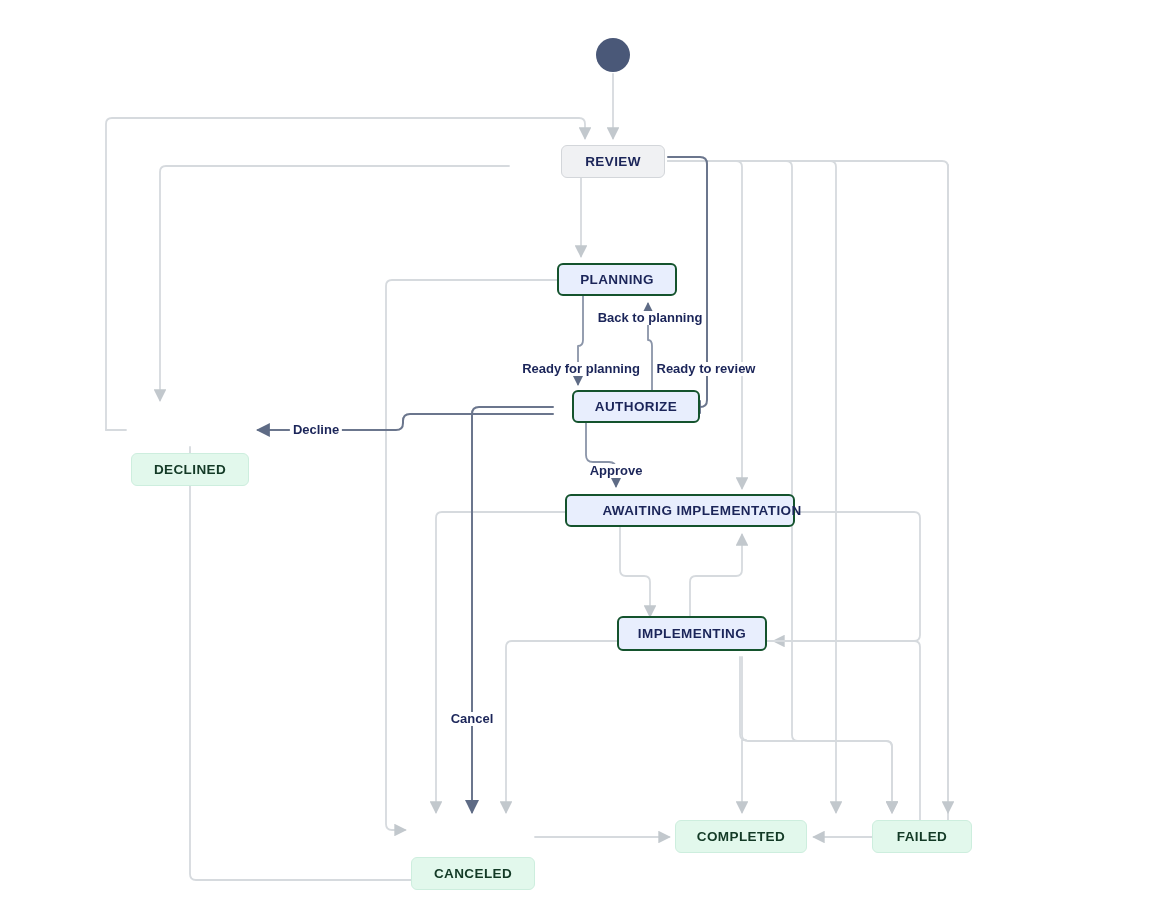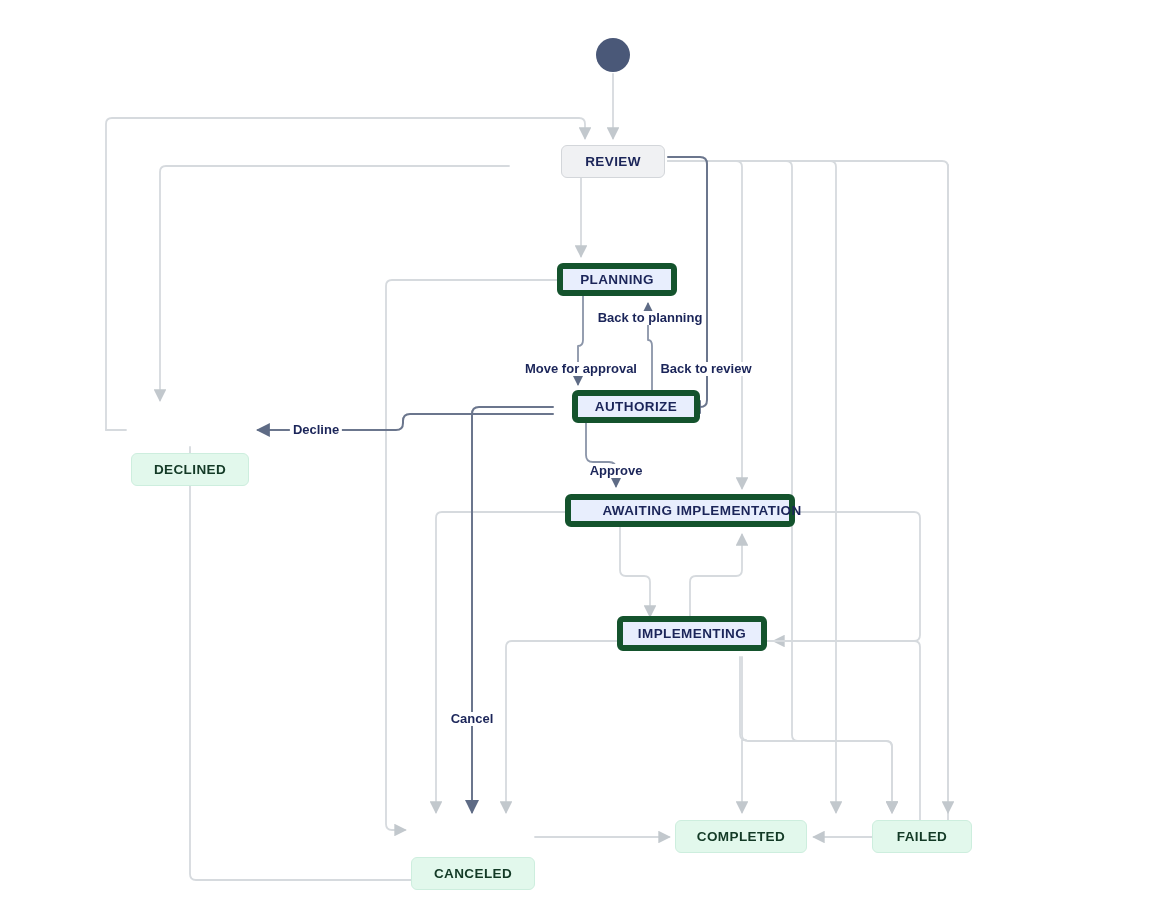--- a/index.html
+++ b/index.html
@@ -37,21 +37,21 @@
     letter-spacing: 0.4px;
     white-space: nowrap;
   }
   .node.state-review {
     background: #f0f1f3;
     border: 1px solid #d3d6da;
     color: #1b2559;
   }
   .node.state-active {
     background: #e8eefd;
-    border: 6px solid #14532d;
+    border: 2px solid #14532d;
     color: #1b2559;
   }
   .node.state-terminal {
     background: #e2f8ec;
     border: 1px solid #cdeede;
     color: #133a26;
   }
   .start-node {
     position: absolute;
     border-radius: 50%;
@@ -179,23 +179,23 @@
   <div class="node state-terminal" style="left:675px; top:820px; width:132px; height:33px;">
     <span>COMPLETED</span>
   </div>
 
   <div class="node state-terminal" style="left:872px; top:820px; width:100px; height:33px;">
     <span>FAILED</span>
   </div>
 
   <div class="edge-label" style="left:650px; top:311px; transform:translateX(-50%);">Back to planning</div>
 
-  <div class="edge-label" style="left:581px; top:362px; transform:translateX(-50%);">Move for approval</div>
-
-  <div class="edge-label" style="left:706px; top:362px; transform:translateX(-50%);">Back to review</div>
+  <div class="edge-label" style="left:581px; top:362px; transform:translateX(-50%);">Ready for planning</div>
+
+  <div class="edge-label" style="left:706px; top:362px; transform:translateX(-50%);">Ready to review</div>
 
   <div class="edge-label" style="left:316px; top:423px; transform:translateX(-50%);">Decline</div>
 
   <div class="edge-label" style="left:616px; top:464px; transform:translateX(-50%);">Approve</div>
 
   <div class="edge-label" style="left:472px; top:712px; transform:translateX(-50%);">Cancel</div>
 
 </div>
 
 </body></html>

